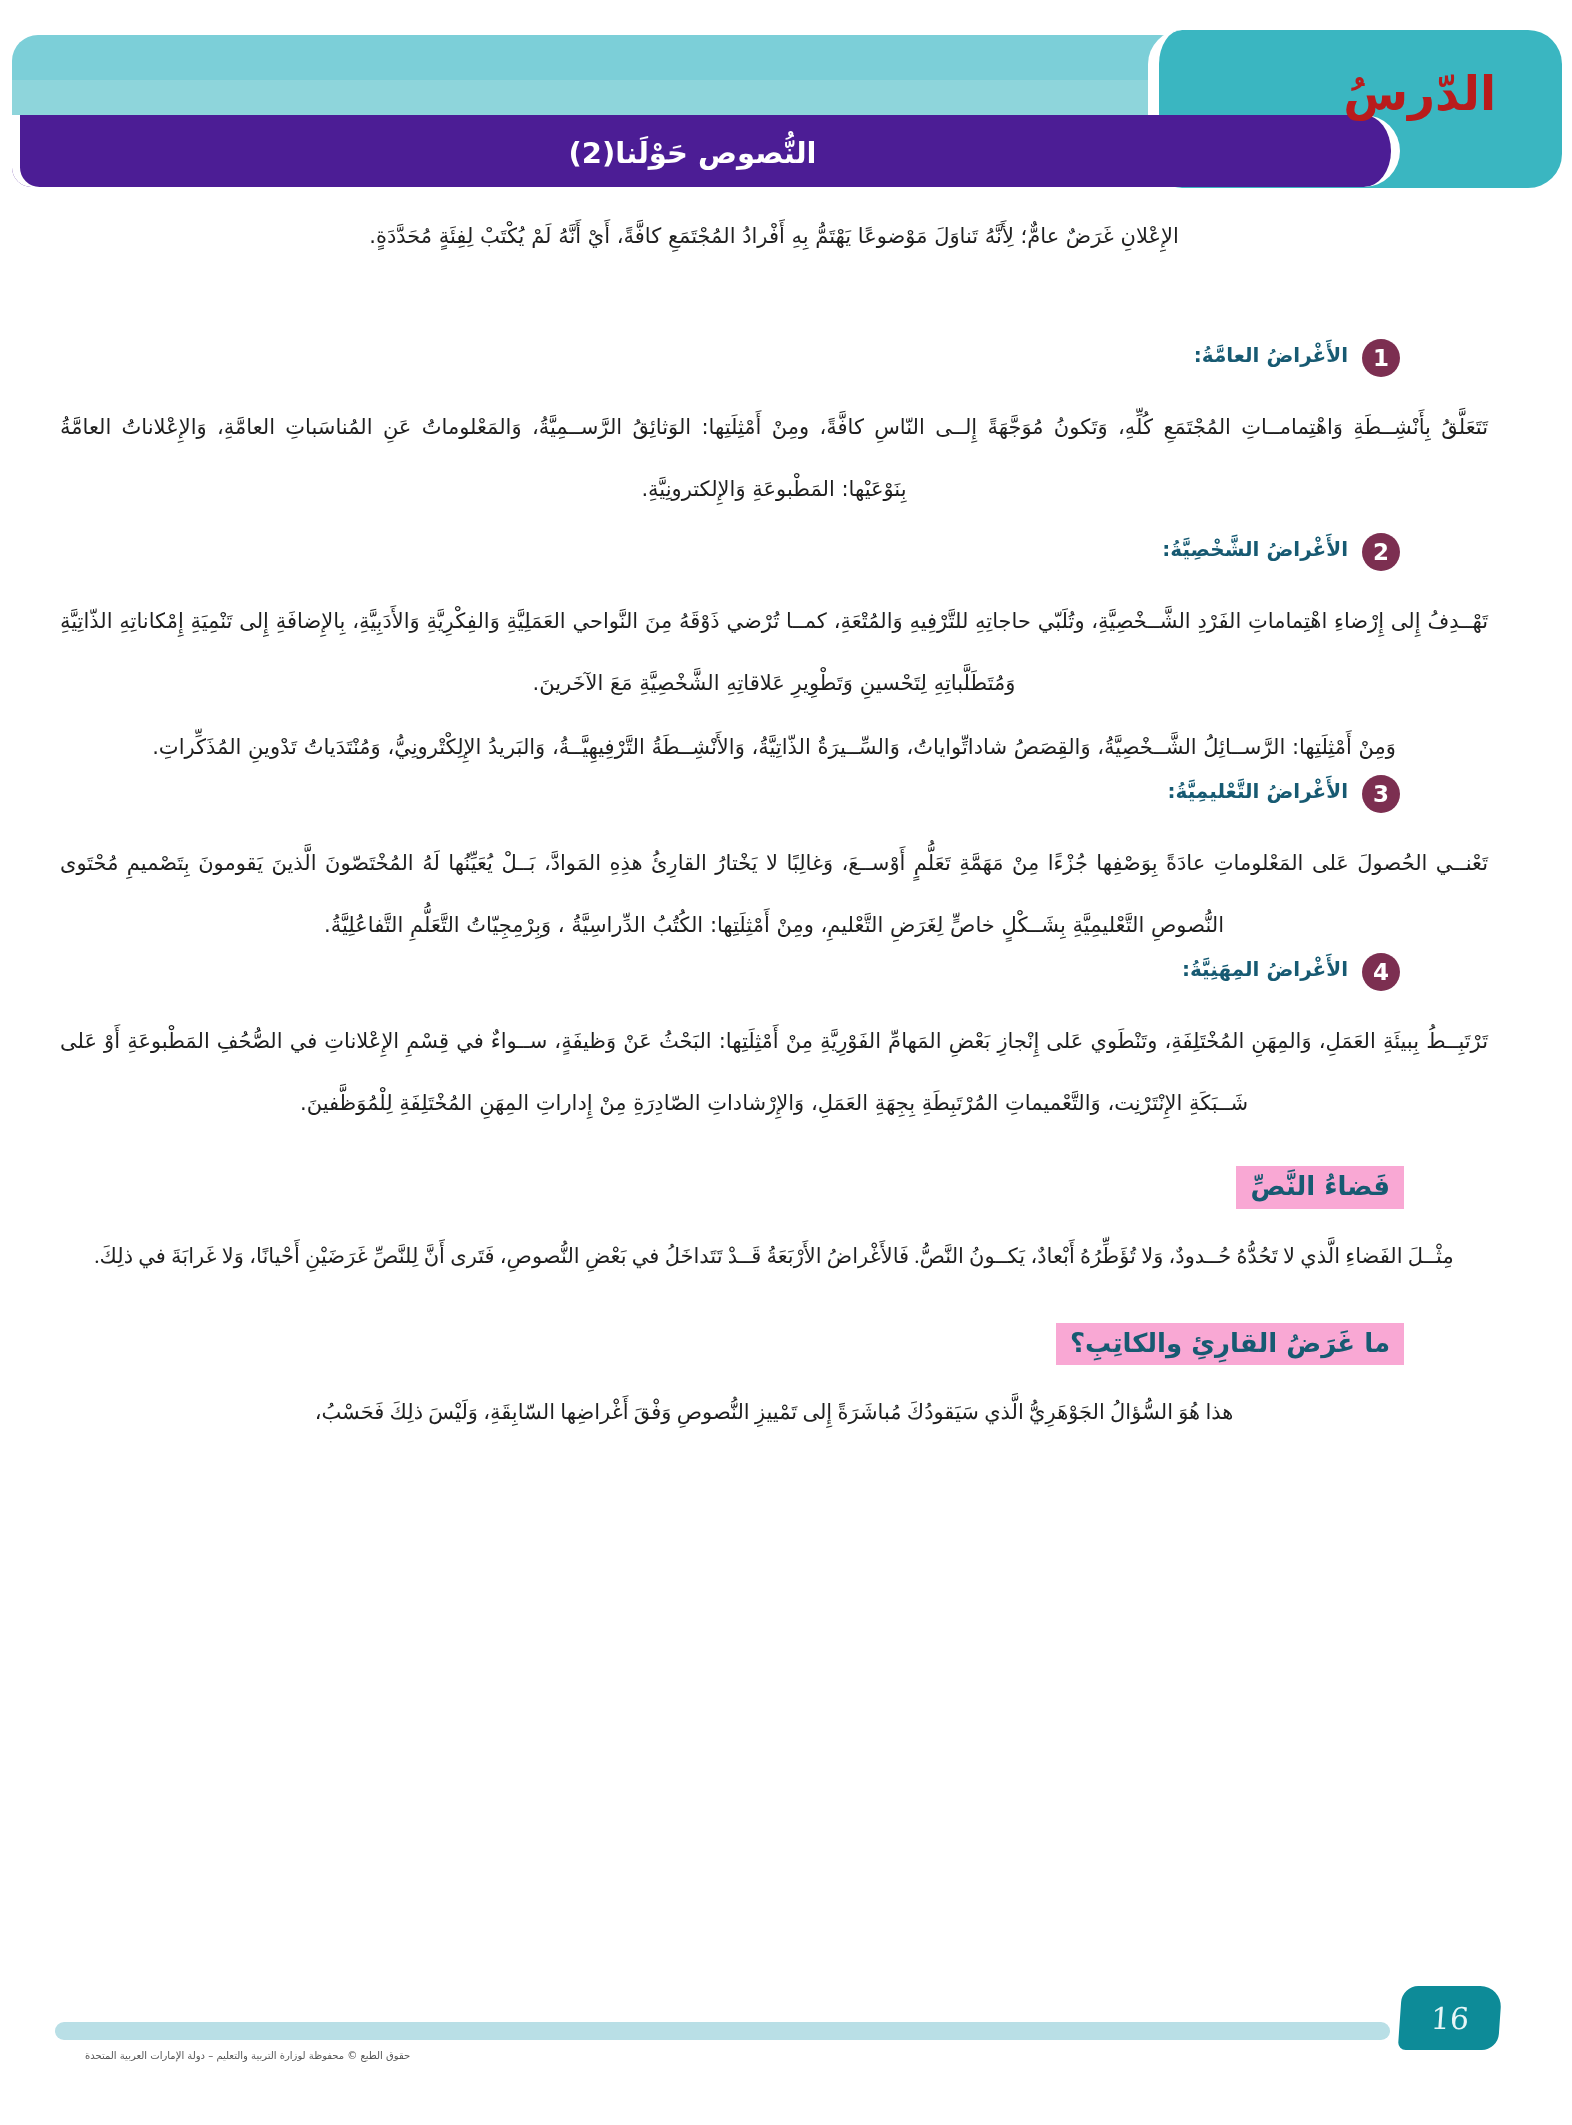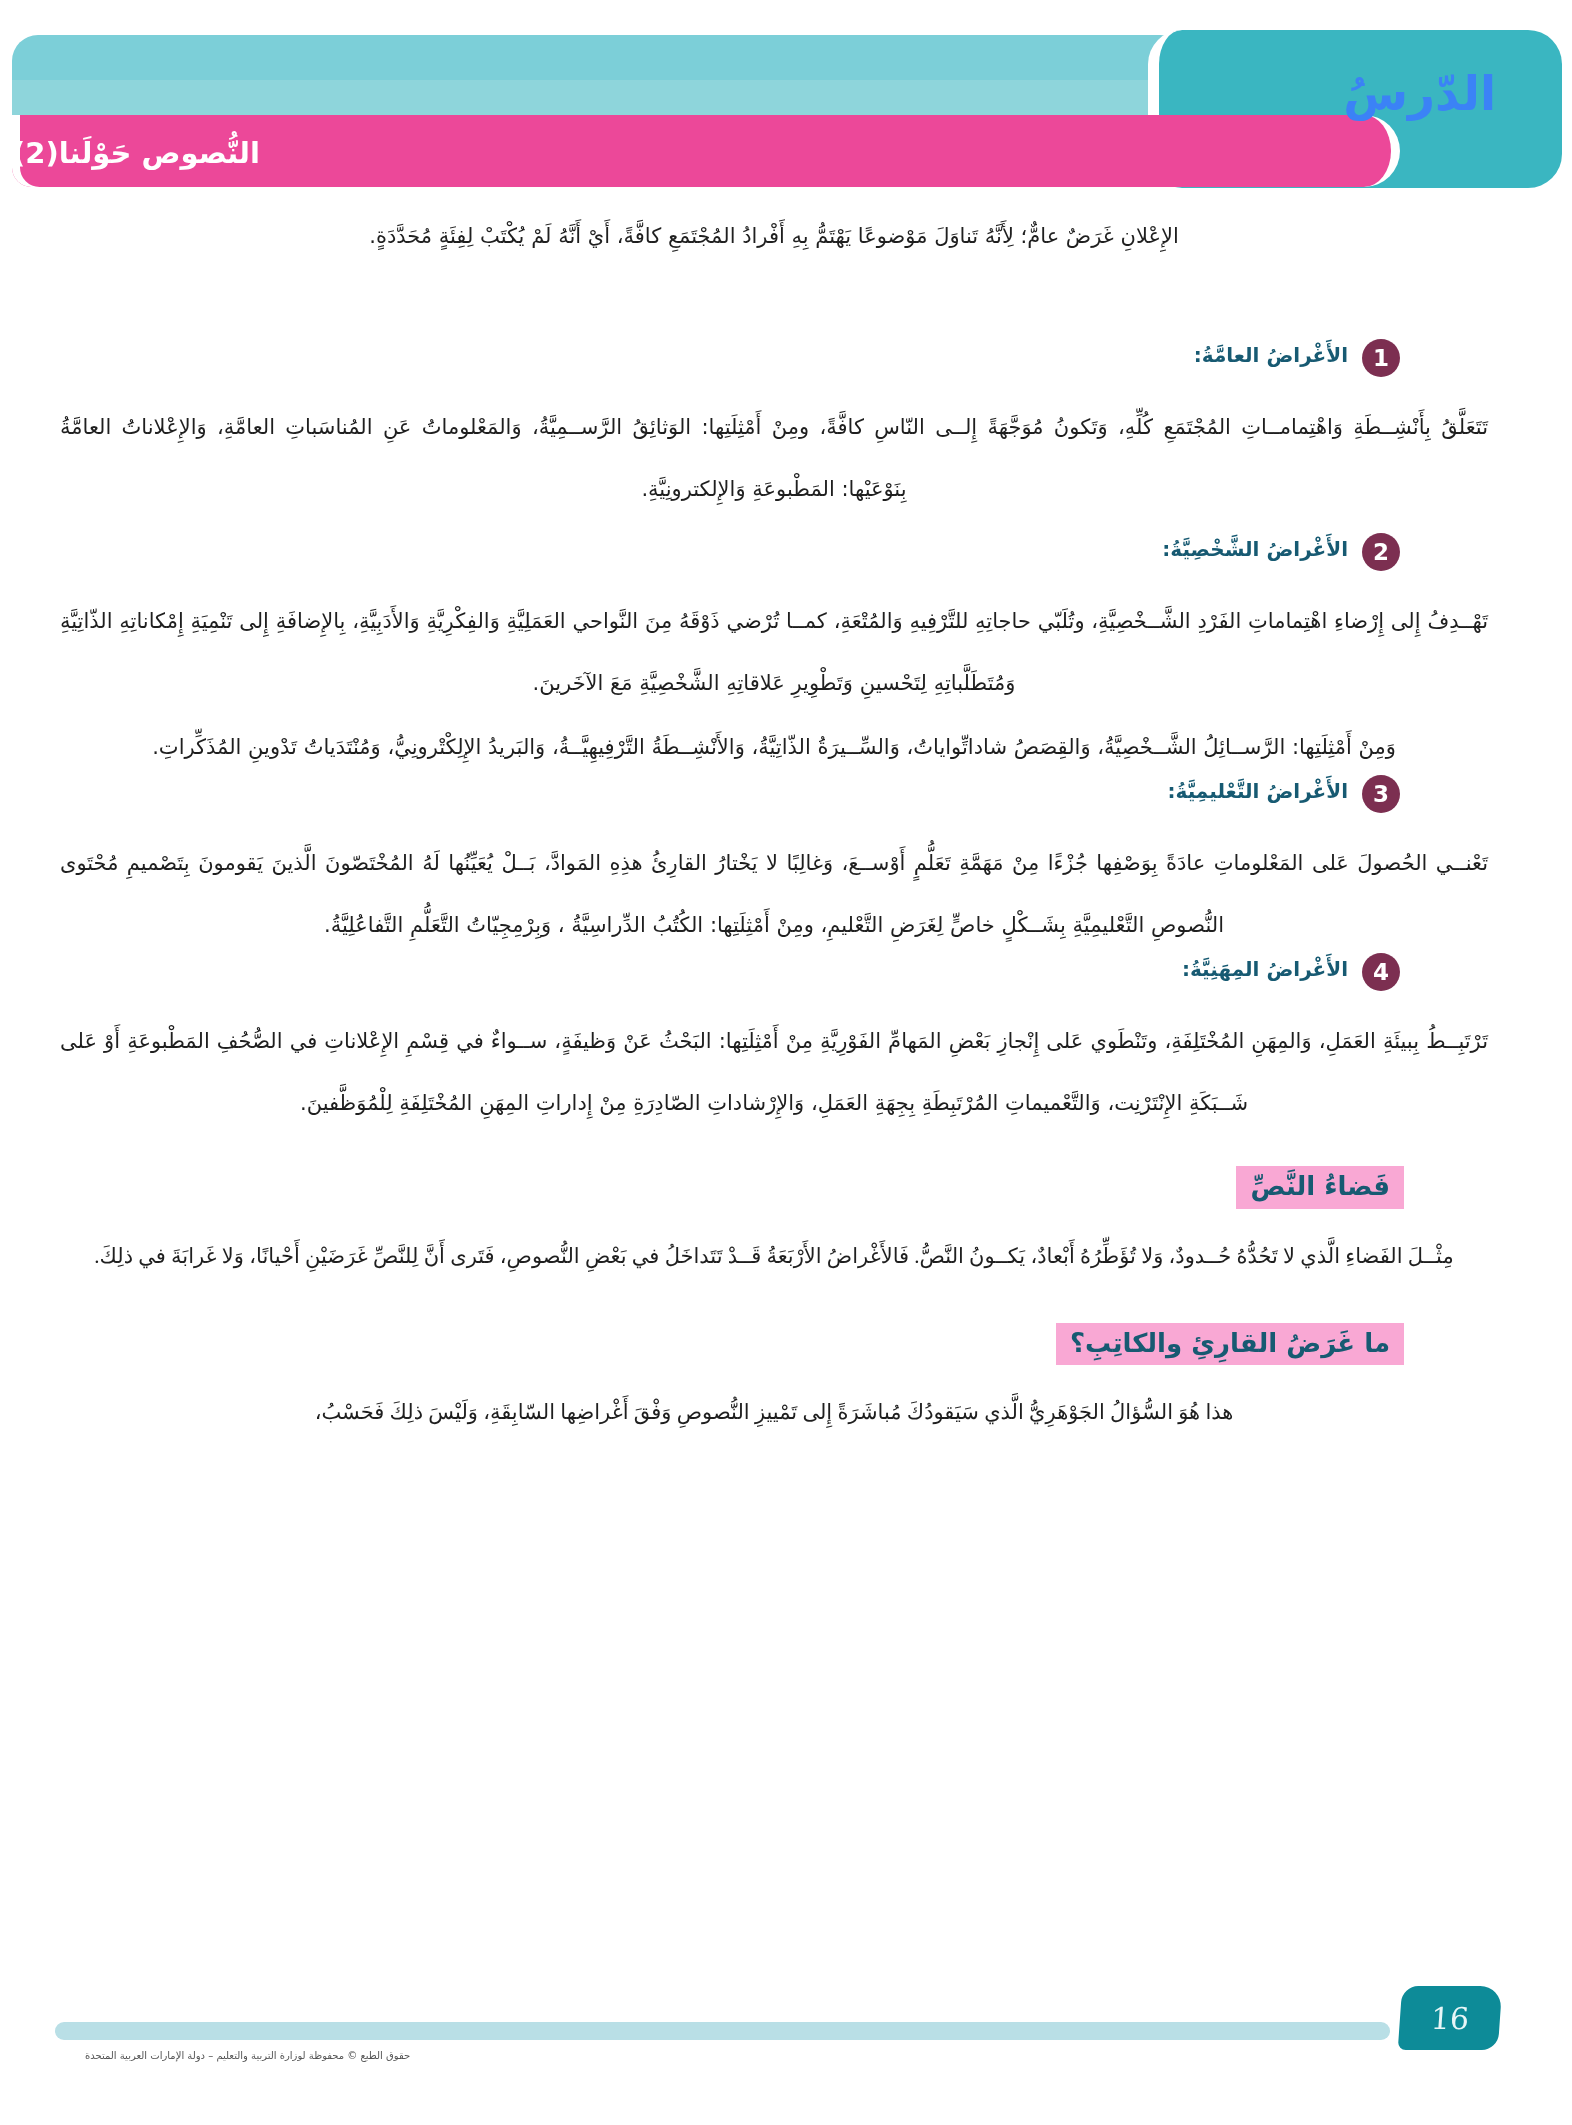--- a/index.html
+++ b/index.html
@@ -15,36 +15,36 @@
   .lesson-header { position: absolute; top: 28px; left: 0; width: 1572px; height: 165px; }
   .band { position: absolute; }
   .band-a { top: 7px;  right: 382px; left: 12px; height: 80px; background: #7ccfd8; border-radius: 26px 30px 0 0; }
   .band-b { top: 52px; right: 360px; left: 12px; height: 36px; background: #8ed5db; }
   .lesson-tab {
     position: absolute; top: 2px; right: 10px; width: 414px; height: 158px;
     background: #3ab6c1; border-radius: 34px; border-left: 11px solid #ffffff;
   }
   .band-c {
     top: 87px; right: 172px; left: 12px; height: 72px;
-    background: #ec4899; border-radius: 0 48px 48px 26px;
+    background: #4c1d95; border-radius: 0 48px 48px 26px;
     border-left: 0; box-shadow: 8px 0 0 #ffffff inset;
     border-right: 0;
     outline: none;
     border: 0;
     border-right: 9px solid #ffffff;
-    display: flex; align-items: center; justify-content: flex-end;
+    display: flex; align-items: center; justify-content: center;
     padding-right: 18px;
   }
   .lesson-subtitle {
     color: #ffffff; font-size: 29px; font-weight: bold; letter-spacing: 0;
     line-height: 1; padding-top: 4px;
   }
   .lesson-label {
     position: absolute; top: 42px; right: 76px;
-    color: #3b82f6; font-size: 47px; font-weight: bold; line-height: 1;
+    color: #b91c1c; font-size: 47px; font-weight: bold; line-height: 1;
   }
 
   
   .content { position: absolute; top: 195px; right: 84px; left: 60px; color: #1f1f1f; }
   .para {
     font-size: 21px; line-height: 62px;
     text-align: justify; text-align-last: center;
     color: #1f1f1f;
   }
   .intro { margin: 15px 40px 0 40px; line-height: 52px; }

